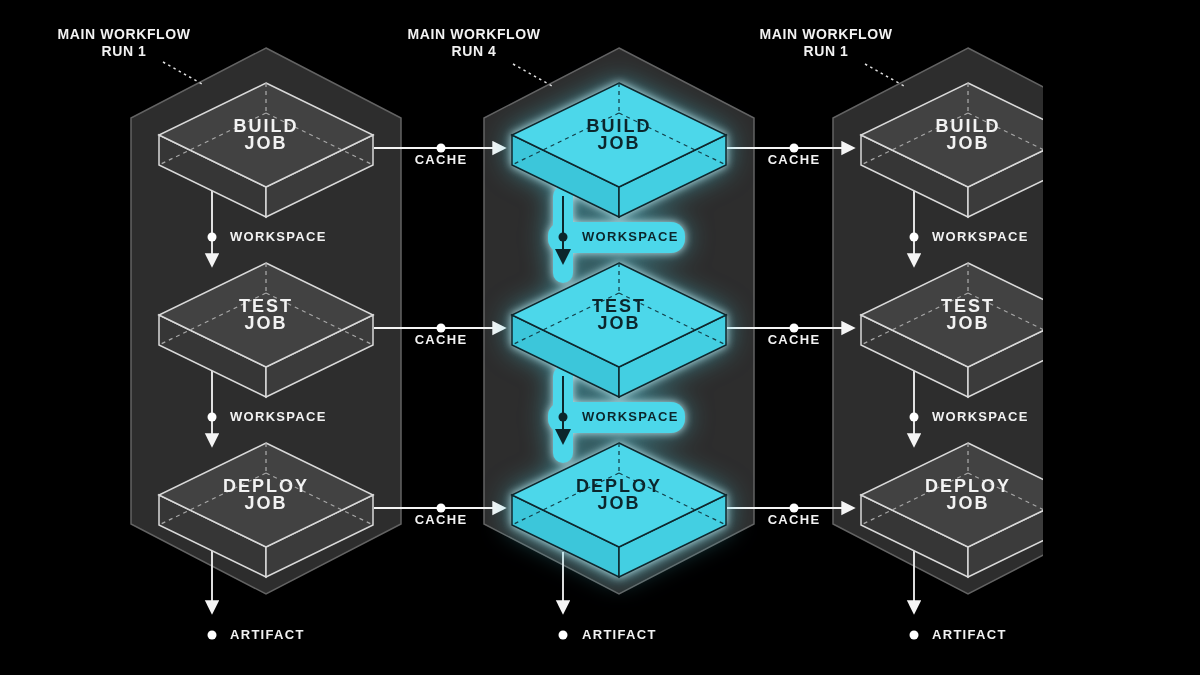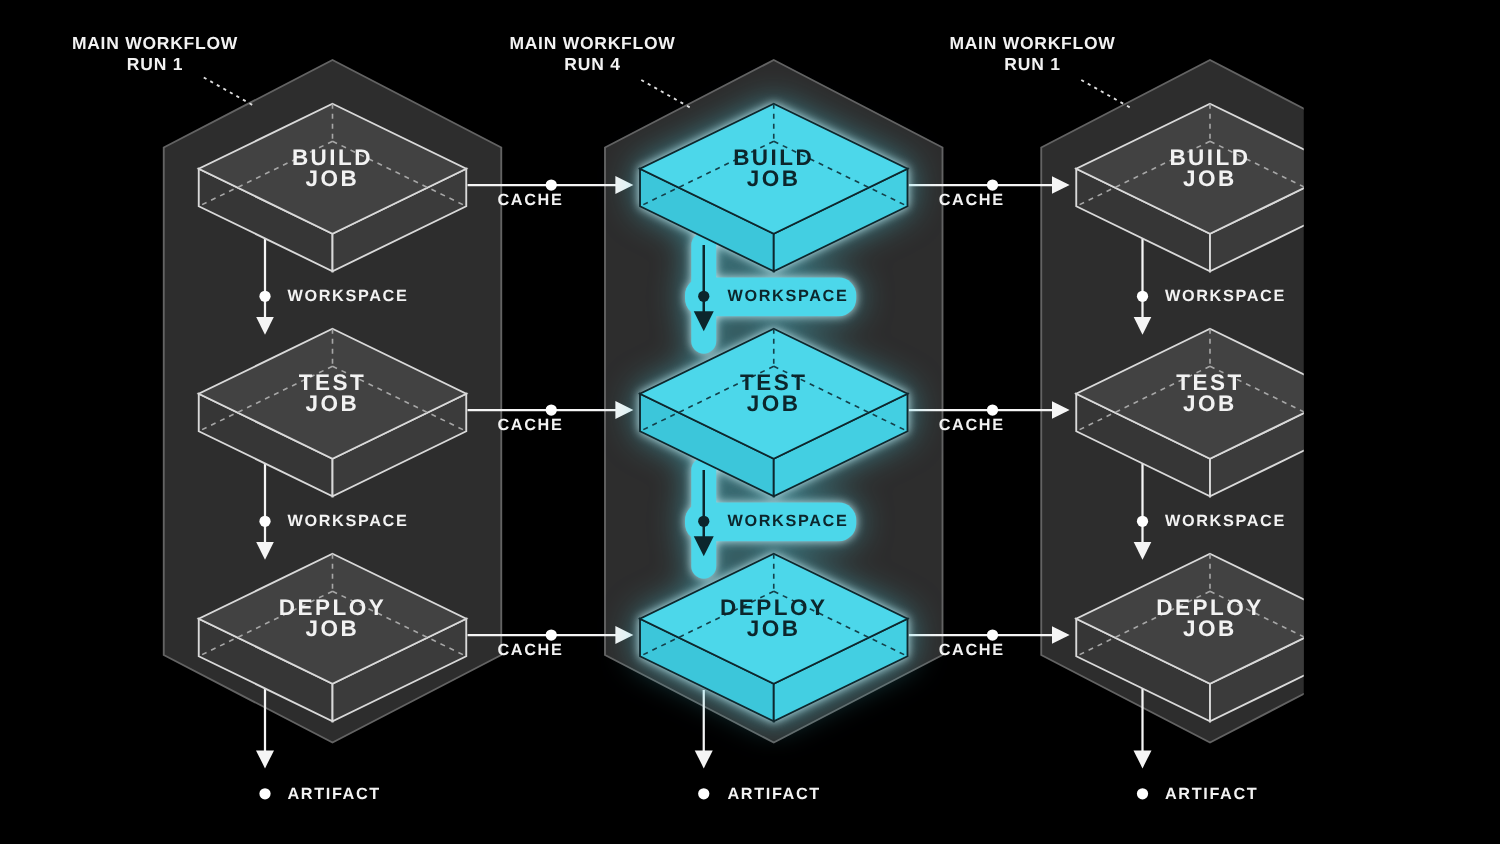--- a/index.html
+++ b/index.html
@@ -9,21 +9,21 @@
   }
   #shapes{position:absolute;left:0;top:0;}
   .glow{filter:drop-shadow(0 0 4px rgba(216,249,255,0.85)) drop-shadow(0 0 13px rgba(79,217,236,0.55));}
   .lbl{position:absolute;color:#f2f2f2;font-weight:bold;white-space:nowrap;}
   .title{width:200px;text-align:center;font-size:14px;letter-spacing:0.6px;line-height:17px;top:26px;}
   .job{width:160px;text-align:center;font-size:18px;letter-spacing:2px;line-height:17px;}
   .job span{display:block;}
   .title span{display:block;}
   .job.dark{color:#0c262c;}
   .conn{font-size:13px;letter-spacing:1.3px;line-height:16px;}
-  .cache{width:86px;}
+  .cache{width:86px;text-align:center;}
   .dark-text{color:#0c262c;}
 </style>
 </head>
 <body>
 
 <div id="stage">
 
 <svg id="shapes" width="1200" height="675" viewBox="0 0 1200 675">
   <defs>
     <marker id="arrW" markerWidth="10" markerHeight="10" refX="6.5" refY="4" orient="auto">

